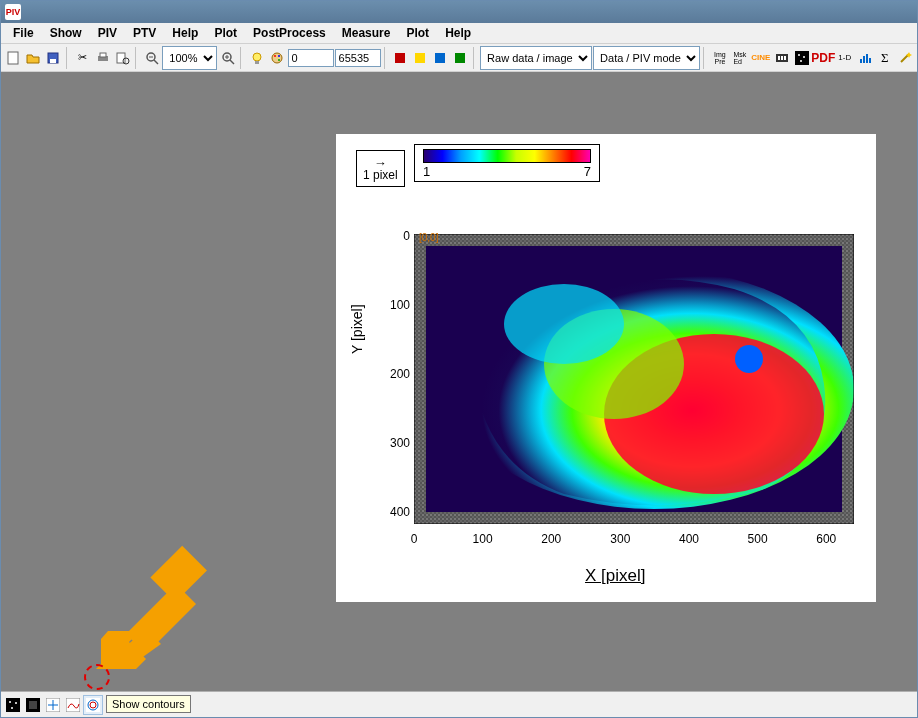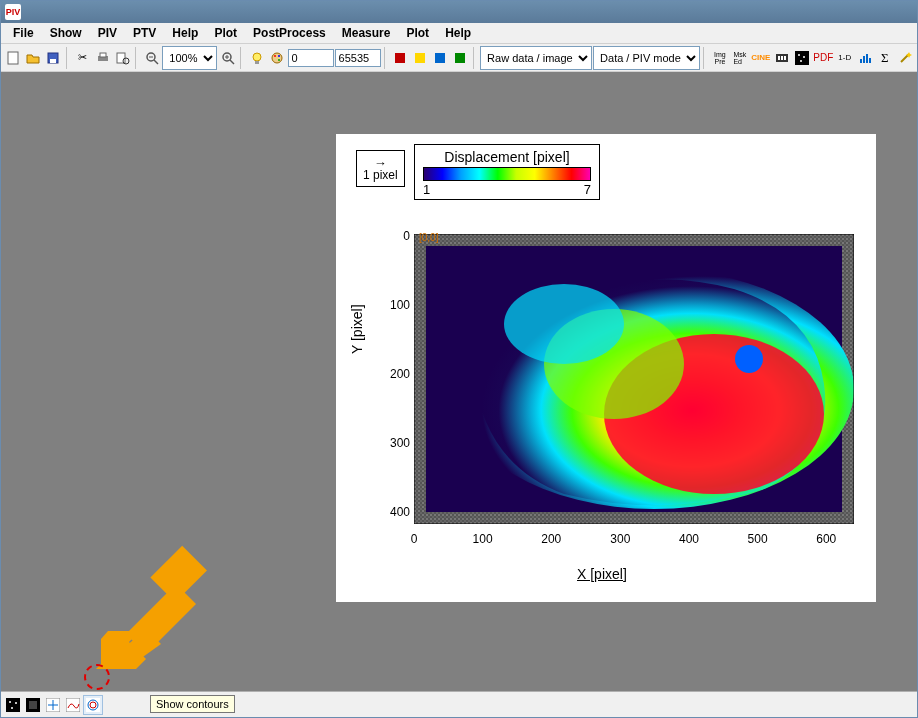--- a/index.html
+++ b/index.html
@@ -19,28 +19,28 @@
 .legend-box { position:absolute; left:20px; top:16px; border:1px solid #000; padding:4px 6px; font-size:12px; text-align:center;}
 .legend-box .arrow{font-size:13px; line-height:1;}
 .colorbar-box{ position:absolute; left:78px; top:10px; border:1px solid #000; padding:4px 8px 2px 8px; width:186px;}
 .colorbar-box .cbt{ text-align:center; font-size:14px; margin-bottom:2px;}
 .colorbar-grad{ height:14px; border:1px solid #000; background:linear-gradient(to right,#2a006e,#0000ff,#00a0ff,#00ffff,#00ff00,#c8ff00,#ffff00,#ff8000,#ff0000,#ff00b0);}
 .colorbar-labels{ display:flex; justify-content:space-between; font-size:13px; margin-top:1px;}
 .file-title{ position:absolute; left:90px; top:76px; font-size:15px;}
 .axes{ position:absolute; left:78px; top:100px; width:440px; height:284px;}
 .axes svg{position:absolute;left:0;top:0;}
 .ylabel{ position:absolute; left:13px; top:220px; transform:rotate(-90deg); transform-origin:left top; font-size:14px;}
-.xlabel{ position:absolute; left:241px; top:432px; font-size:14px;text-decoration:underline;}
+.xlabel{ position:absolute; left:249px; top:432px; font-size:17px;text-decoration:underline;}
 .xticks{position:absolute; left:78px; top:398px; width:440px; font-size:12px;}
 .xticks span{position:absolute; transform:translateX(-50%);}
 .yticks{position:absolute; left:48px; top:95px; font-size:12px; text-align:right; width:26px;}
 .yticks span{position:absolute; right:0;}
 .bottombar{ height:26px; background:#f0f0f0; border-top:1px solid #b0b0b0; display:flex; align-items:center; padding:0 2px; gap:0px; position:relative;}
 .bbtn{ width:20px; height:20px; border:1px solid transparent; display:flex;align-items:center;justify-content:center;font-size:10px;}
-.tooltip{position:absolute; left:105px; bottom:4px; background:#ffffe1; border:1px solid #767676; font-size:11px; padding:2px 5px; white-space:nowrap;margin-left:44px;}
+.tooltip{position:absolute; left:105px; bottom:4px; background:#ffffe1; border:1px solid #767676; font-size:11px; padding:2px 5px; white-space:nowrap;}
 .arrow-overlay{position:absolute; left:95px; bottom:22px; pointer-events:none;}
 .circle-overlay{position:absolute; left:83px; bottom:1px; width:26px; height:26px; border:2px dashed #e00000; border-radius:50%; pointer-events:none;}
 .origin-label{position:absolute;left:5px;top:-2px;font-size:10px;color:#d07000;}
 </style>
 </head>
 <body>
 
 <div class="window">
   <div class="titlebar">
     <div class="app-icon">PIV</div>
@@ -161,21 +161,21 @@
         </svg>
       </div>
     <div class="tbtn">
         <svg width="14" height="14">
           <rect width="14" height="14" fill="#000"></rect>
           <circle cx="4" cy="4" r="1" fill="#fff"></circle>
           <circle cx="9" cy="6" r="1" fill="#fff"></circle>
           <circle cx="6" cy="10" r="1" fill="#fff"></circle>
         </svg>
       </div>
-    <div class="tbtn" style="color:#c00;font-weight:normal;font-size:10px">PDF</div>
+    <div class="tbtn" style="color:#c00;font-weight:bold;font-size:12px">PDF</div>
     <div class="tbtn" style="font-size:8px;font-weight:normal">1-D</div>
     <div class="tbtn">
         <svg width="14" height="14">
           <rect x="2" y="8" width="2" height="4" fill="#06c"></rect>
           <rect x="5" y="5" width="2" height="7" fill="#06c"></rect>
           <rect x="8" y="3" width="2" height="9" fill="#06c"></rect>
           <rect x="11" y="7" width="2" height="5" fill="#06c"></rect>
         </svg>
       </div>
     <div class="tbtn" style="font-family:serif;font-size:13px">Σ</div>
@@ -187,21 +187,20 @@
       </div>
   </div>
 
   <div class="canvas-area">
     <div class="plot-card">
       <div class="legend-box">
         <div class="arrow">→</div>
         <div>1 pixel</div>
       </div>
       <div class="colorbar-box">
-        <div class="cbt">Displacement [pixel]</div>
         <div class="colorbar-grad"></div>
         <div class="colorbar-labels">
           <span>1</span>
           <span>7</span>
         </div>
       </div>
 
       <div class="axes">
         <svg width="440" height="290">
           <defs>

